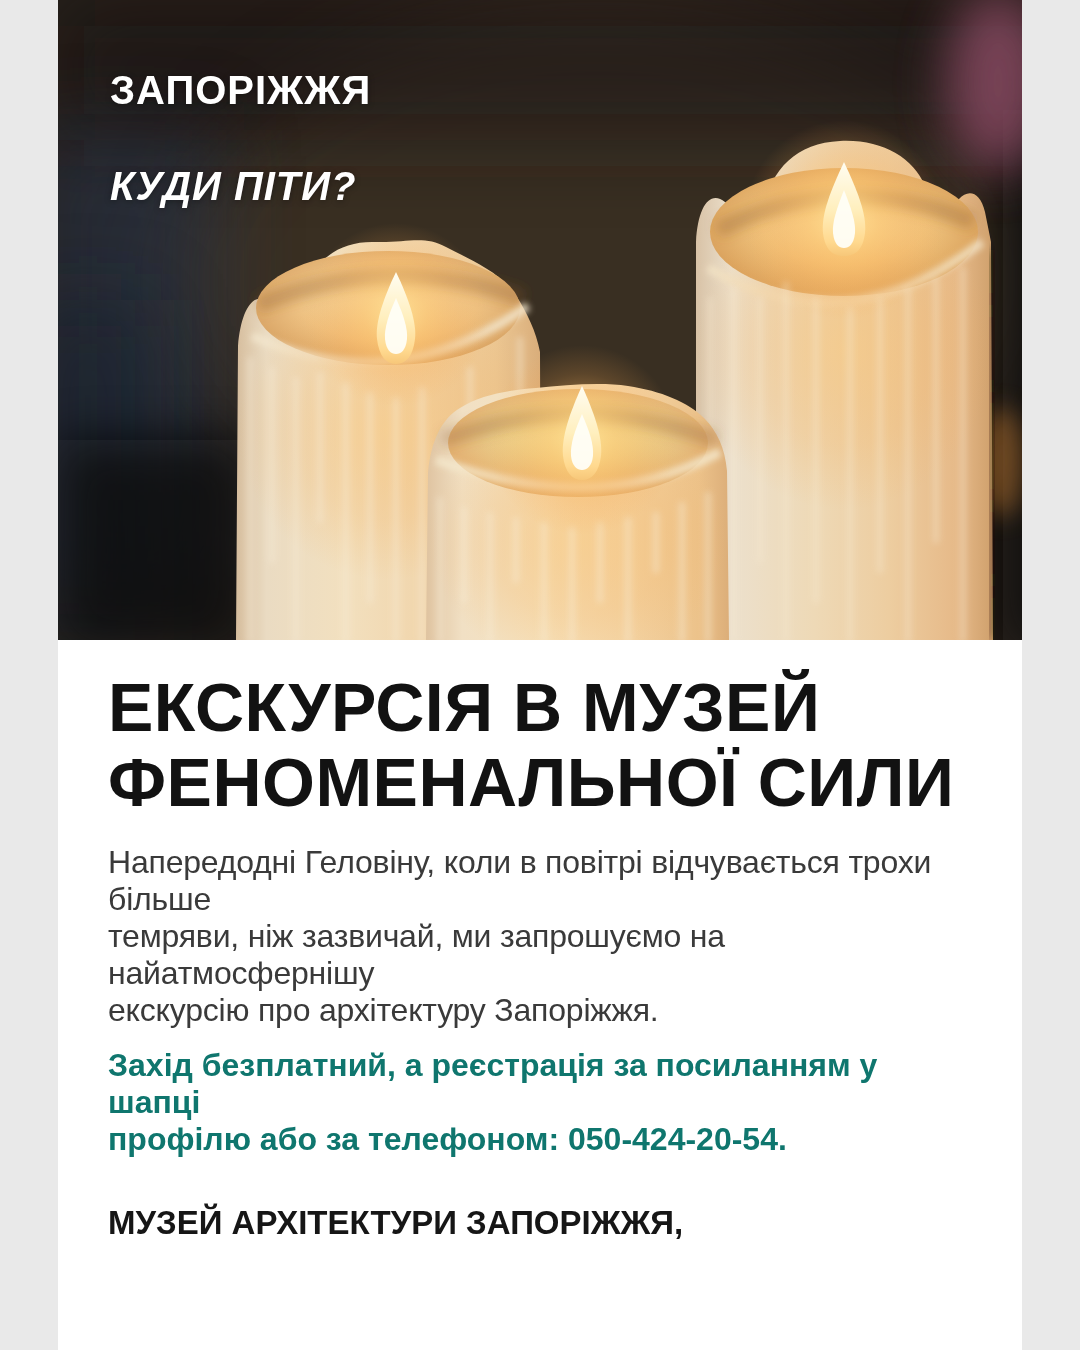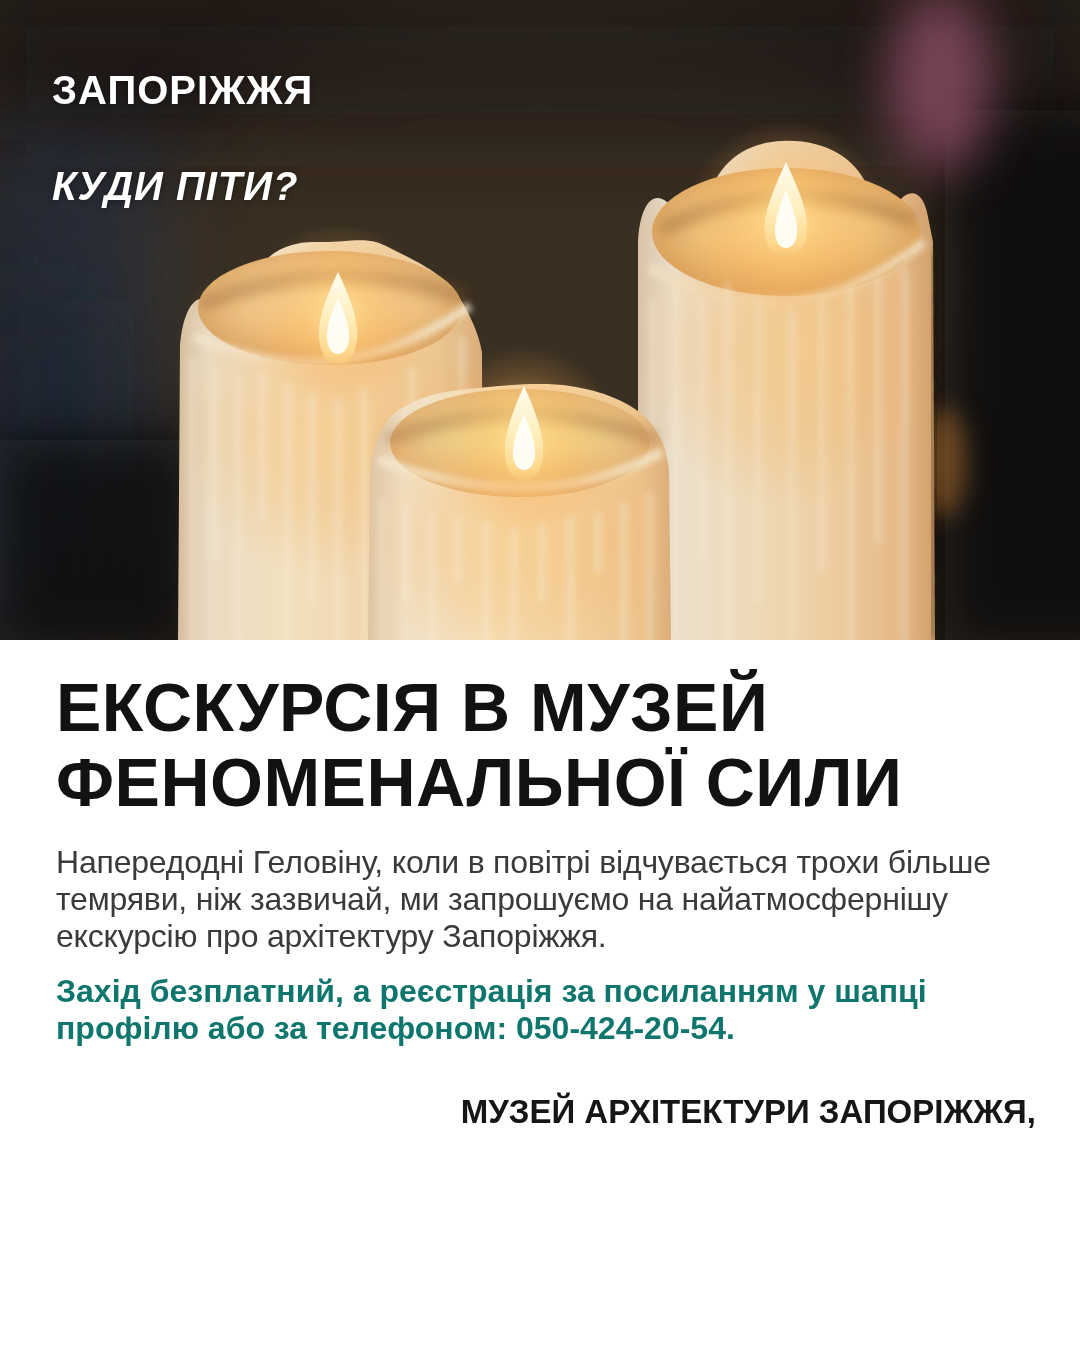--- a/index.html
+++ b/index.html
@@ -1,18 +1,18 @@
 <!DOCTYPE html>
 <html><head>
 <meta charset="utf-8">
 <style>
   html,body { margin:0; padding:0; background:#e9e9e9; }
   .poster {
     position:relative;
-    width:1080px; height:1350px;
+    width:964px; height:1350px;
     margin:0 auto;
     background:#ffffff;
     font-family:"Liberation Sans", sans-serif;
     overflow:hidden;
   }
   
   .photo {
     position:relative;
     width:1080px; height:640px;
     background:#241d17;
@@ -21,40 +21,40 @@
   .photo svg { display:block; width:1080px; height:640px; }
   .brand {
     position:absolute; top:66px; left:52px;
     color:#ffffff;
     font-size:40px; line-height:48px; font-weight:bold;
     letter-spacing:1px;
     text-shadow:0 1px 6px rgba(0,0,0,.35);
   }
   .brand-line2 { font-style:italic;margin-top:48px; }
   
-  .content { padding:0 44px 0 50px; color:#3a3a3a;margin-left:6px; }
+  .content { padding:0 44px 0 50px; color:#3a3a3a; }
   .headline {
     margin:30px 0 0;
     font-size:68px; line-height:75px;
     font-weight:bold; color:#121212;
     letter-spacing:0.5px;
     white-space:pre-line;
   }
   .para {
     margin:0;
     font-size:32px; line-height:37px;
     letter-spacing:-0.2px;
     white-space:pre-line;
   }
   .para-intro { margin-top:24px; }
   .para-body  { margin-top:14px; }
   .para-reg   { margin-top:18px; font-weight:bold; color:#0f766e; letter-spacing:0; }
   .footer {
     margin-top:46px;
-    display:flex; justify-content:flex-end; align-items:flex-end;
+    display:flex; justify-content:flex-start; align-items:flex-end;
     color:#161616;
   }
   .venue-name   { font-size:33px; font-weight:bold; }
   .venue-address{ margin-top:14px; font-size:33px; font-weight:bold; font-style:italic; }
   .datetime     { font-size:33px; font-weight:bold; font-style:italic; }
 </style>
 </head>
 <body>
 
 <div class="poster">

